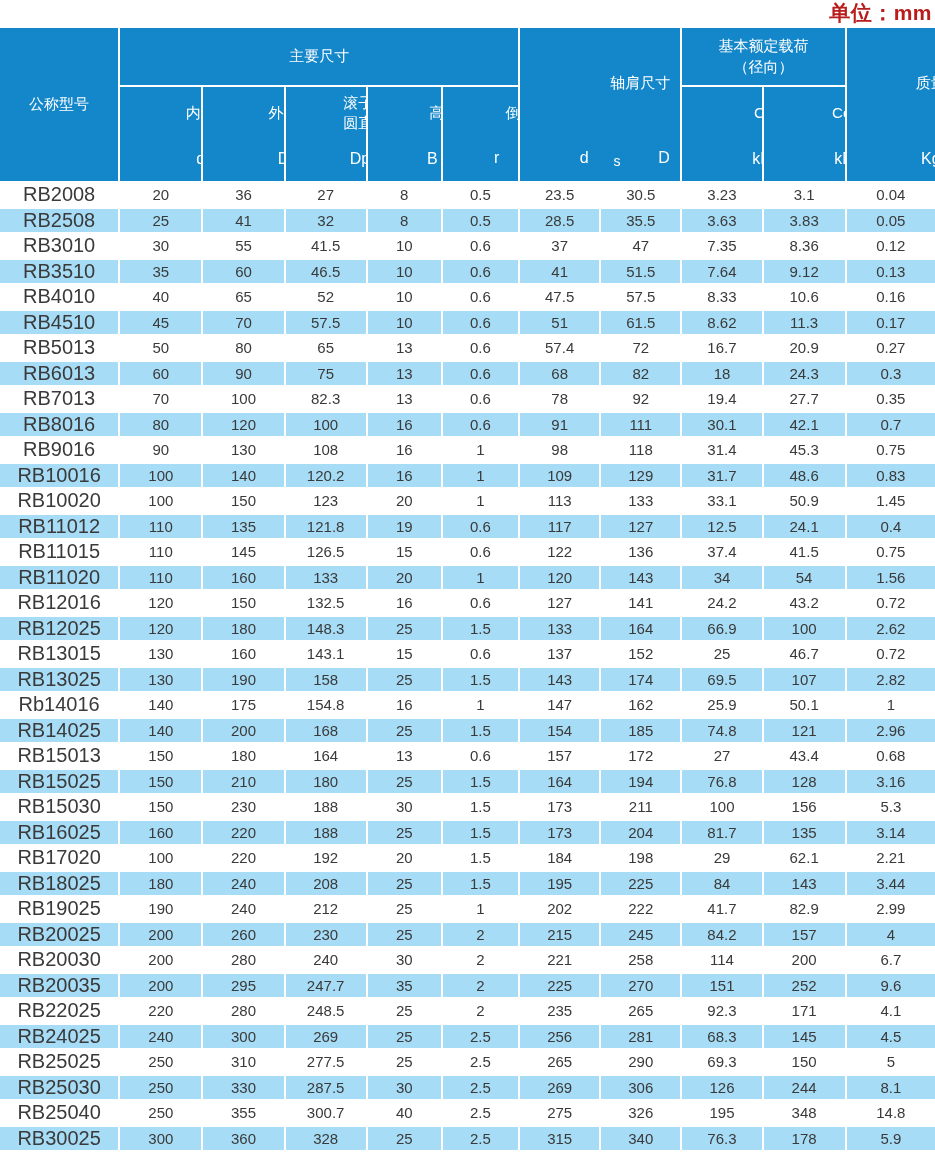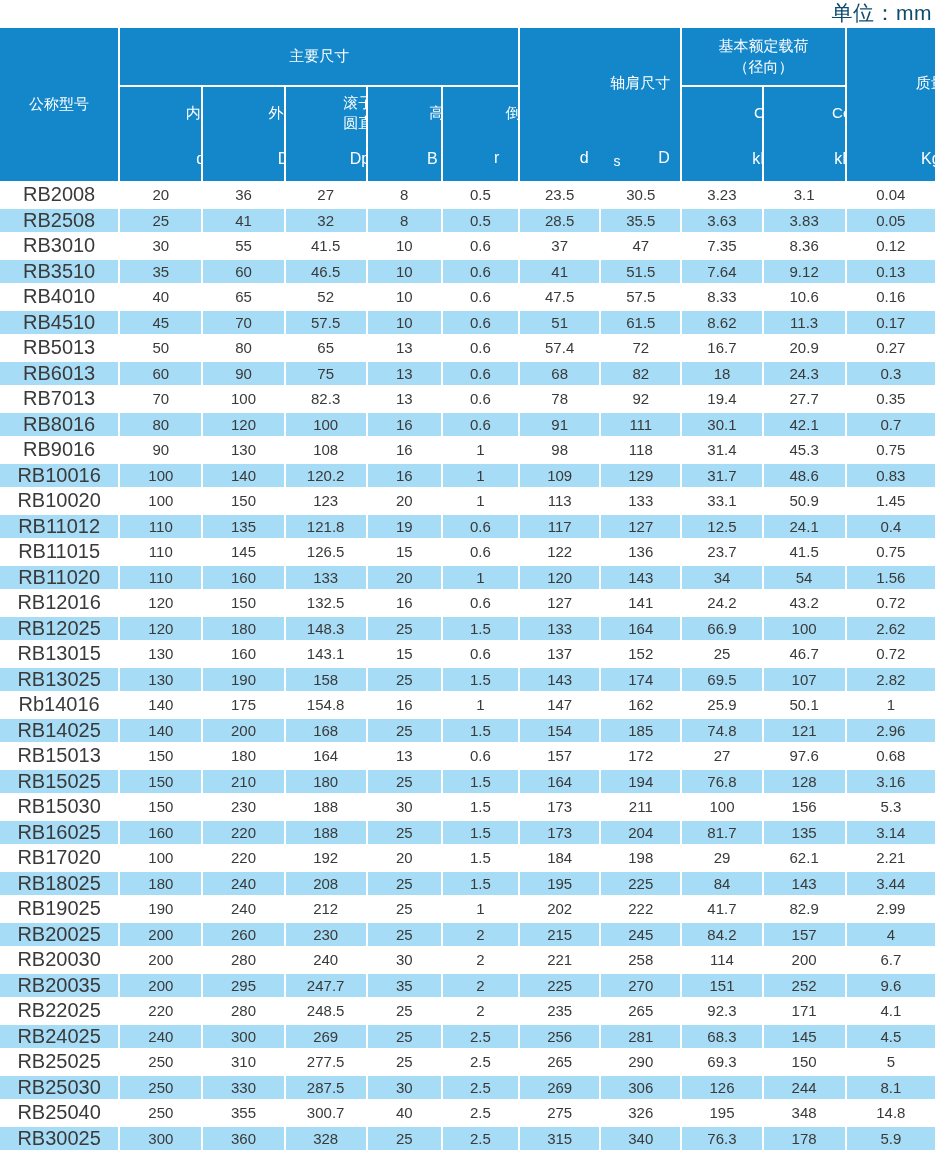--- a/index.html
+++ b/index.html
@@ -2,22 +2,23 @@
 <html><head>
 <meta charset="utf-8">
 <style>
   html, body { margin: 0; padding: 0; background: #fff; }
   body { font-family: "Liberation Sans", "DejaVu Sans", sans-serif; }
   .page { width: 935px; height: 1152px; overflow: hidden; background: #fff; }
 
   .unit-label {
     height: 28px; line-height: 26px;
     text-align: right; padding-right: 3px;
-    font-size: 21px; color: #0c4a6e;
+    font-size: 21px; color: #b91c1c;
     letter-spacing: 0.5px;
+    font-weight: bold;
   }
 
   table.spec {
     width: 937px; table-layout: fixed;
     border-collapse: separate; border-spacing: 0;
   }
   th, td {
     padding: 0; box-sizing: border-box;
     border-right: 2px solid #fff;
     border-bottom: 2px solid #fff;
@@ -359,21 +360,21 @@
         </tr>
         <tr>
           <td class="model">RB11015</td>
           <td>110</td>
           <td>145</td>
           <td>126.5</td>
           <td>15</td>
           <td>0.6</td>
           <td>122</td>
           <td>136</td>
-          <td>23.7</td>
+          <td>37.4</td>
           <td>41.5</td>
           <td>0.75</td>
         </tr>
         <tr>
           <td class="model">RB11020</td>
           <td>110</td>
           <td>160</td>
           <td>133</td>
           <td>20</td>
           <td>1</td>
@@ -464,21 +465,21 @@
         <tr>
           <td class="model">RB15013</td>
           <td>150</td>
           <td>180</td>
           <td>164</td>
           <td>13</td>
           <td>0.6</td>
           <td>157</td>
           <td>172</td>
           <td>27</td>
-          <td>97.6</td>
+          <td>43.4</td>
           <td>0.68</td>
         </tr>
         <tr>
           <td class="model">RB15025</td>
           <td>150</td>
           <td>210</td>
           <td>180</td>
           <td>25</td>
           <td>1.5</td>
           <td>164</td>

